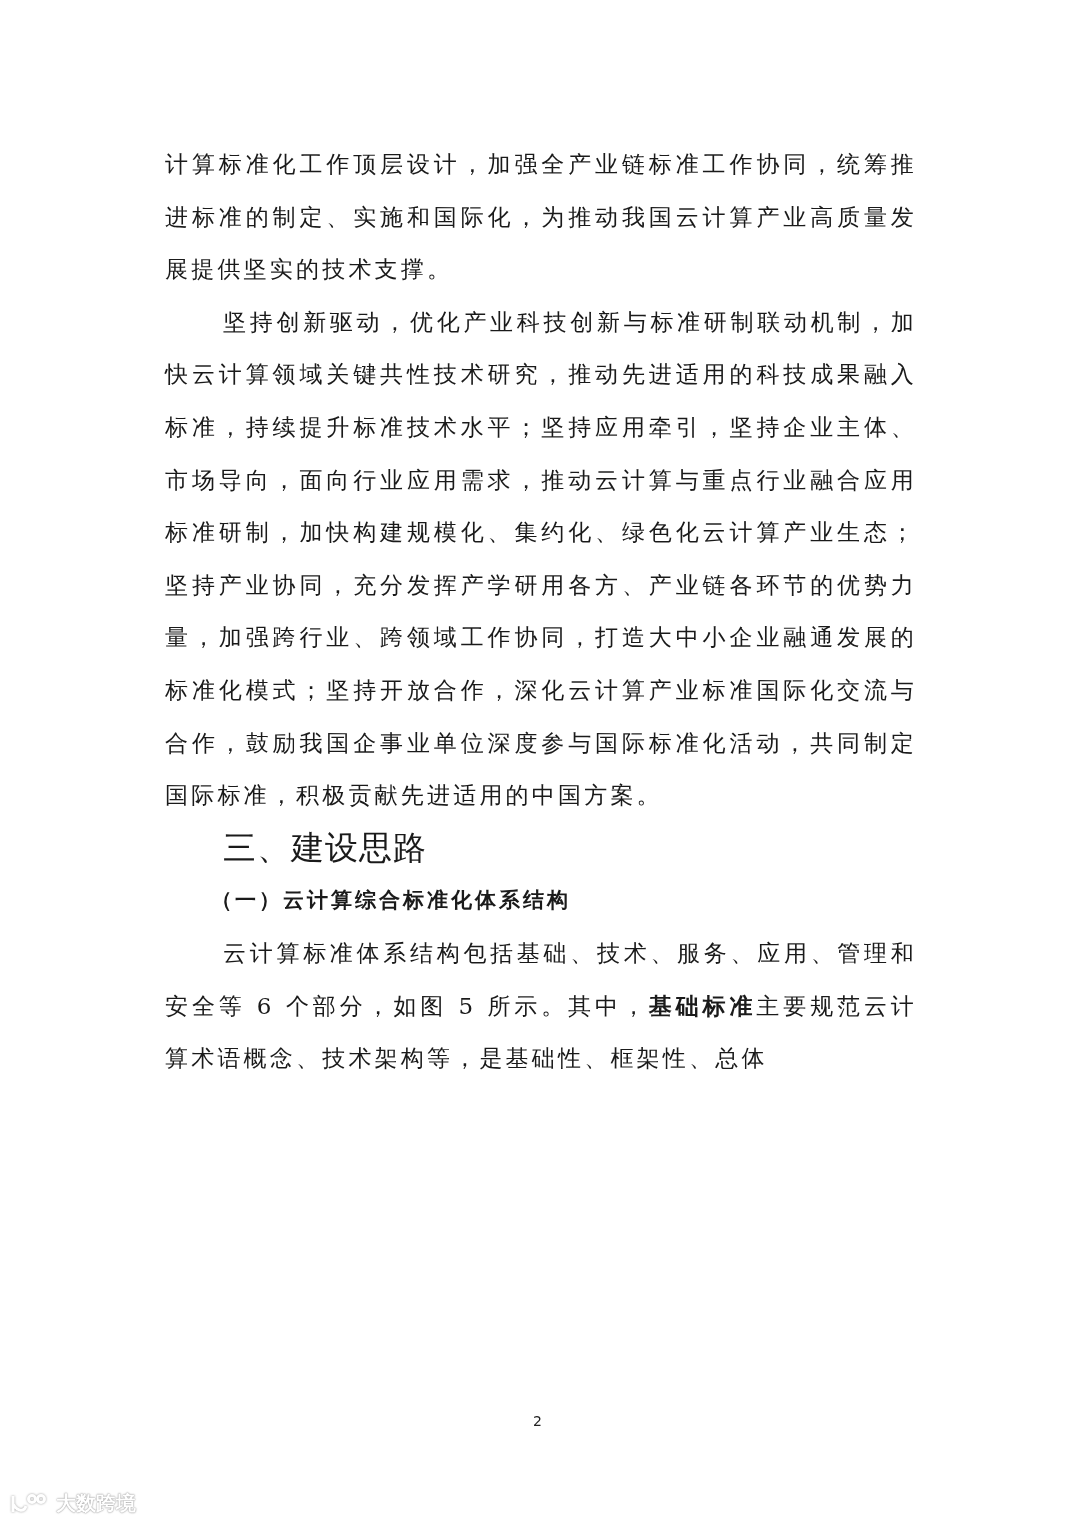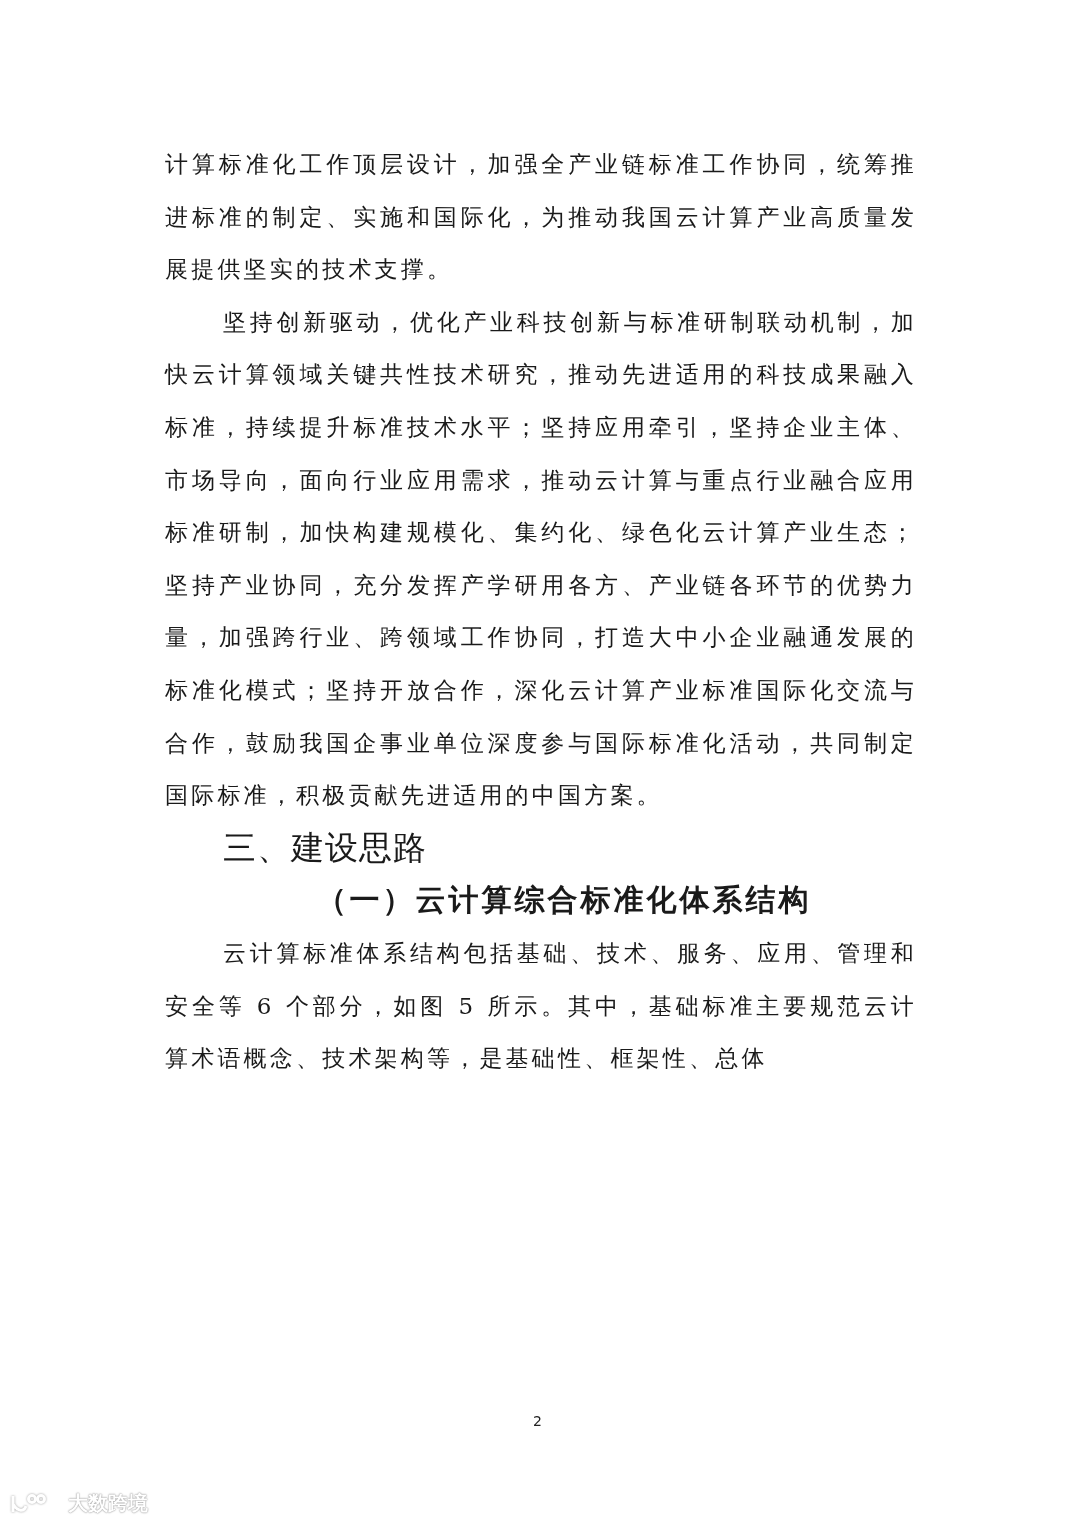--- a/index.html
+++ b/index.html
@@ -37,45 +37,44 @@
       margin: 0;
       font-family: "DejaVu Sans", "Liberation Sans", sans-serif;
       font-size: 33px;
       line-height: 52.6px;
       letter-spacing: 1px;
       padding-left: 58px;
       font-weight: normal;
     }
     .heading-2 {
       margin: 0;
-      font-size: 30px;
+      font-size: 21px;
       line-height: 52.6px;
       letter-spacing: 3px;
       padding-left: 46px;
       font-weight: bold;
-      text-align: center;
     }
     .bold {
-      font-weight: normal;
+      font-weight: bold;
     }
     .page-number {
       position: absolute;
       left: 533px;
       top: 1413px;
       font-family: "DejaVu Sans", "Liberation Sans", sans-serif;
       font-size: 14px;
       color: #222;
     }
     .watermark {
       position: absolute;
       left: 8px;
       top: 1490px;
       display: flex;
       align-items: center;
-      gap: 20px;
+      gap: 8px;
       color: #ffffff;
       font-family: "DejaVu Sans", "Liberation Sans", sans-serif;
       font-size: 20px;
       font-weight: bold;
       text-shadow: 0 0 2px #9a9a9a, 0 0 1px #888;
       opacity: 0.95;
     }
     .watermark-logo {
       width: 40px;
       height: 24px;

